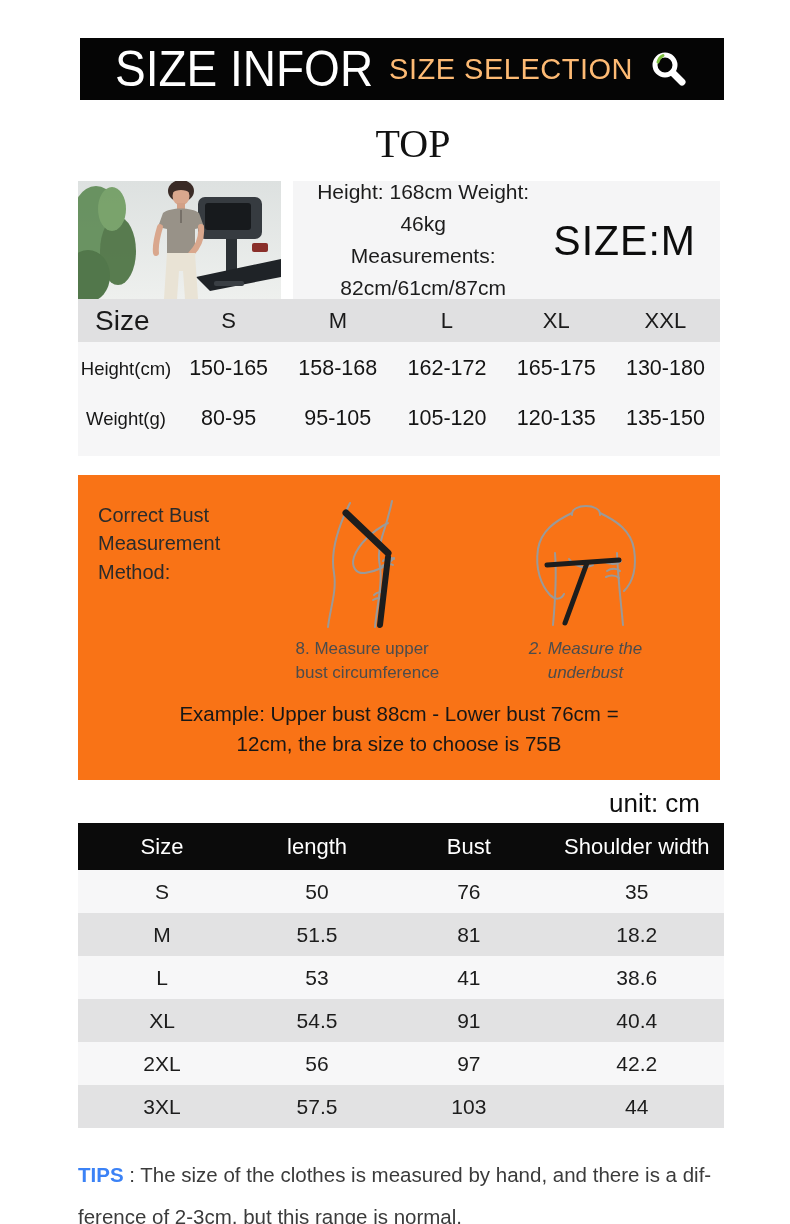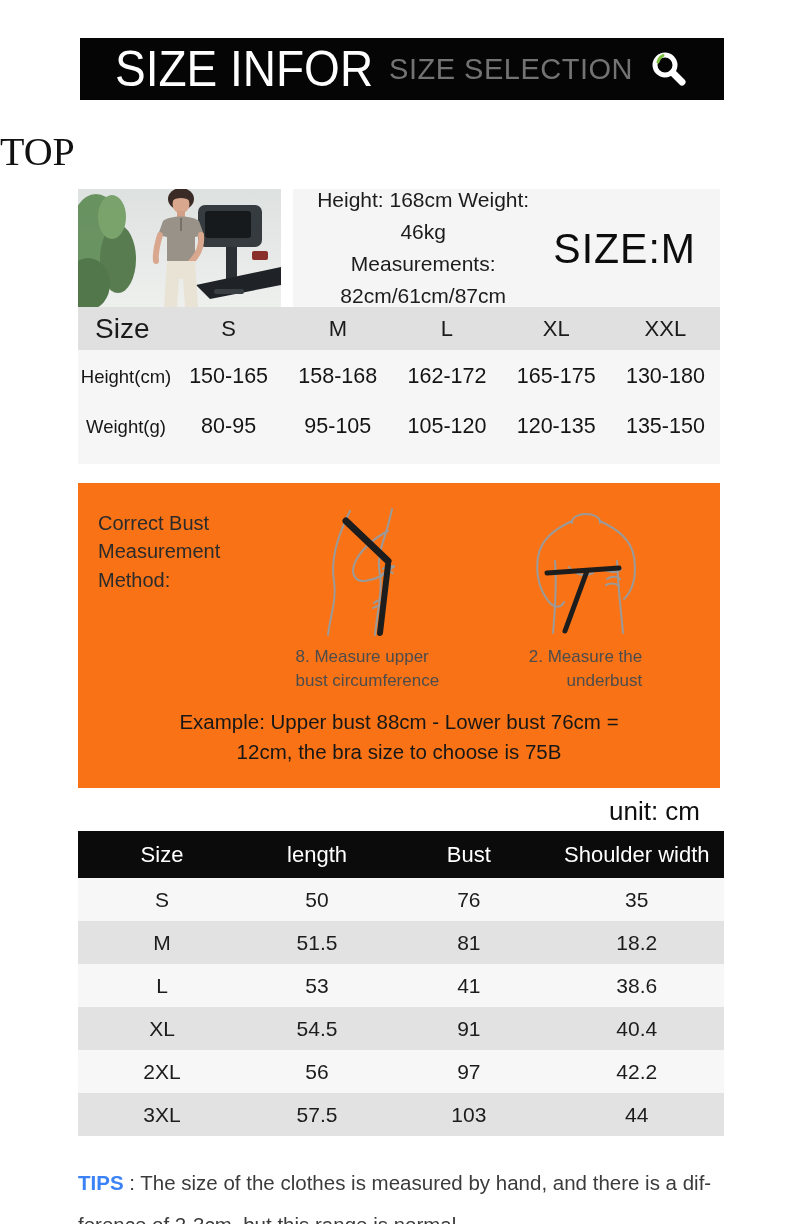--- a/index.html
+++ b/index.html
@@ -13,29 +13,29 @@
   
   .banner {
     margin:38px 66px 0 80px; height:62px; background:#050505;
     display:flex; align-items:center; justify-content:center; gap:16px;
   }
   .banner-title {
     color:#fff; font-size:46px; font-weight:500; letter-spacing:0px;
     transform:scaleY(1.08); white-space:nowrap;
   }
   .banner-subtitle {
-    color:#737373; font-size:29px; font-weight:400; letter-spacing:0.5px; white-space:nowrap;
+    color:#fdba74; font-size:29px; font-weight:400; letter-spacing:0.5px; white-space:nowrap;
   }
   .magnifier { width:40px; height:40px; flex:0 0 auto; }
 
   
   .top-heading {
-    margin-top:28px; text-align:left;
+    margin-top:20px; text-align:center;
     font-family:"Liberation Serif","DejaVu Serif",serif;
-    font-size:40px; color:#111; line-height:1.2;
+    font-size:40px; color:#111; line-height:1.2;padding-left:36px;
   }
 
   
   .model-row { margin:13px 70px 0 78px; display:flex; height:118px; }
   .photo { width:203px; height:118px; flex:0 0 auto; position:relative; overflow:hidden; }
   .photo svg { display:block; width:100%; height:100%; }
   .info-panel { flex:1; background:#f5f5f6; display:flex; align-items:center;margin-left:12px; }
   .measurements { flex:1; text-align:center; font-size:21px; line-height:1.52; color:#1c1c1c; }
   .size-label {
     font-size:41px; color:#0d0d0d; font-weight:500; padding-right:24px;
@@ -61,21 +61,21 @@
   .bust-panel { margin:19px 70px 0 78px; background:#f97316; position:relative; padding:24px 18px 20px; }
   .bust-title {
     position:absolute; left:20px; top:26px; width:160px;
     font-size:20px; line-height:1.42; color:#2b2b2b; white-space:pre-line;
   }
   .figures { display:flex; justify-content:center; gap:48px; padding-left:150px; }
   .figure { display:flex; flex-direction:column; align-items:center; }
   .figure svg { display:block; }
   .caption { margin-top:8px; font-size:17px; line-height:1.4; color:#4c4c4c; white-space:pre-line; }
   .caption-left { text-align:left; align-self:flex-start; padding-left:8px; }
-  .caption-center { text-align:right; }
+  .caption-center { text-align:center;font-style:italic; }
   .example { margin-top:14px; text-align:center; font-size:20.5px; line-height:1.5; color:#171717; white-space:pre-line; }
 
   
   .unit { margin:8px 90px 4px 0; text-align:right; font-size:26px; color:#0f0f0f; }
   .size-chart { margin:0 66px 0 78px; }
   .sc-header {
     display:grid; grid-template-columns:26% 22% 25% 27%;
     background:#0b0b0b; color:#fff; height:47px; align-items:center;
   }
   .sc-header .sc-cell { font-size:22px; text-align:center; font-weight:500; white-space:nowrap; }

